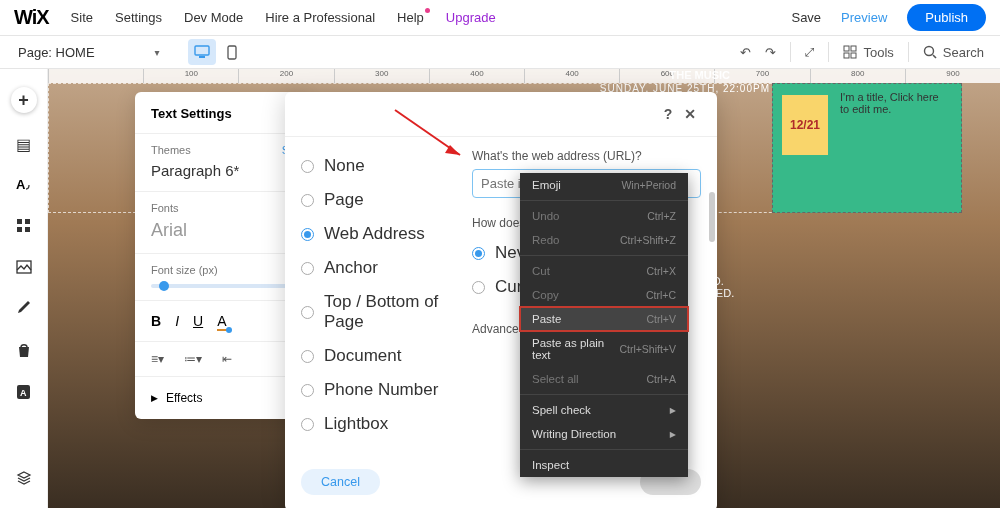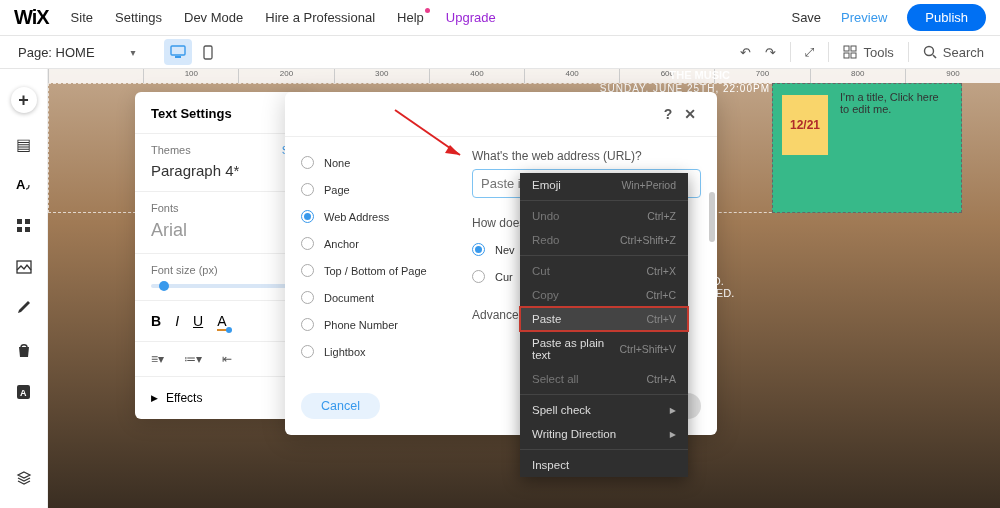--- a/index.html
+++ b/index.html
@@ -12,21 +12,21 @@
   .topbar .menu span { cursor: pointer; position: relative; }
   .help-dot::after { content: ""; position: absolute; top: -2px; right: -6px; width: 5px; height: 5px; background: #e83e8c; border-radius: 50%; }
   .upgrade { color: #9a27d5; }
   .topbar .spacer { flex: 1; }
   .topbar .right { display: flex; align-items: center; gap: 20px; }
   .publish-btn { background: #0070f3; color: #fff; padding: 6px 18px; border-radius: 18px; font-size: 13px; }
   .preview { color: #3899ec; }
 
   
   .secondbar { height: 33px; display: flex; align-items: center; border-bottom: 1px solid #e5e5e5; font-size: 13px; }
-  .page-sel { display: flex; align-items: center; gap: 36px; padding: 0 18px; color: #333; }
+  .page-sel { display: flex; align-items: center; gap: 60px; padding: 0 18px; color: #333; }
   .chev { font-size: 10px; color: #666; }
   .device-toggle { display: flex; gap: 2px; margin-left: 10px; }
   .device-btn { width: 28px; height: 26px; display: flex; align-items: center; justify-content: center; border-radius: 4px; color: #555; }
   .device-btn.active { background: #d6e8fb; color: #3899ec; }
   .secondbar .spacer { flex: 1; }
   .secondbar .right { display: flex; align-items: center; gap: 14px; padding-right: 16px; color: #555; }
   .sep { width: 1px; height: 20px; background: #e0e0e0; }
   .tool-item { display: flex; align-items: center; gap: 6px; }
 
   
@@ -62,21 +62,21 @@
   .fmt-row2{display:flex;gap:20px;padding:10px 16px;border-top:1px solid #eee;color:#555;}
   .effects{padding:14px 16px;display:flex;align-items:center;gap:8px;font-size:12px;border-top:1px solid #eee;}
 
   
   .link-panel { position: absolute; left: 285px; top: 92px; width: 432px; background: #fff; border-radius: 6px; box-shadow: 0 4px 24px rgba(0,0,0,0.2); }
   .link-hd { display: flex; align-items: center; padding: 14px 16px; font-size: 14px; font-weight: 600; }
   .link-hd .sp { flex: 1; }
   .link-hd .ic { width: 22px; text-align: center; color: #555; cursor: pointer; font-size: 14px;}
   .link-body { display: flex; border-top: 1px solid #eee; }
   .link-left { width: 175px; padding: 12px 10px 18px 16px; }
-  .radio-row { display: flex; align-items: center; gap: 10px; padding: 7px 0; font-size: 11px; color: #333; }
+  .radio-row { display: flex; align-items: center; gap: 10px; padding: 7px 0; font-size: 17px; color: #333; }
   .radio { width: 13px; height: 13px; border: 1.5px solid #aaa; border-radius: 50%; display: inline-block; position: relative; flex-shrink:0;}
   .radio.sel { border-color: #3899ec; }
   .radio.sel::after { content: ""; position:absolute; inset:2px; background:#3899ec; border-radius:50%;}
   .link-right { flex: 1; padding: 12px 16px 60px 12px; position: relative;}
   .link-right .q{font-size:12px;color:#555;margin-bottom:6px;}
   .url-input{width:100%;border:1px solid #7ec3f2;border-radius:4px;padding:6px 8px;font-size:13px;color:#bbb;}
   .sub-q{font-size:12px;color:#555;margin-top:18px;margin-bottom:6px;}
   .adv{font-size:12px;color:#555;margin-top:18px;}
   
   .link-footer{padding:10px 16px 16px;display:flex;}
@@ -225,21 +225,21 @@
   </div>
 </div>
 
 <div class="text-panel">
   <div class="hd">Text Settings</div>
   <div class="sec">
     <div style="display:flex;justify-content:space-between;">
       <div class="lbl">Themes</div>
       <div style="color:#3899ec;font-size:11px;">S</div>
     </div>
-    <div class="val">Paragraph 4*</div>
+    <div class="val">Paragraph 6*</div>
   </div>
   <div class="sec">
     <div class="lbl">Fonts</div>
     <div class="arial">Arial</div>
   </div>
   <div class="sec">
     <div class="lbl">Font size (px)</div>
     <div class="slider">
         <div class="dot"></div>
       </div>

